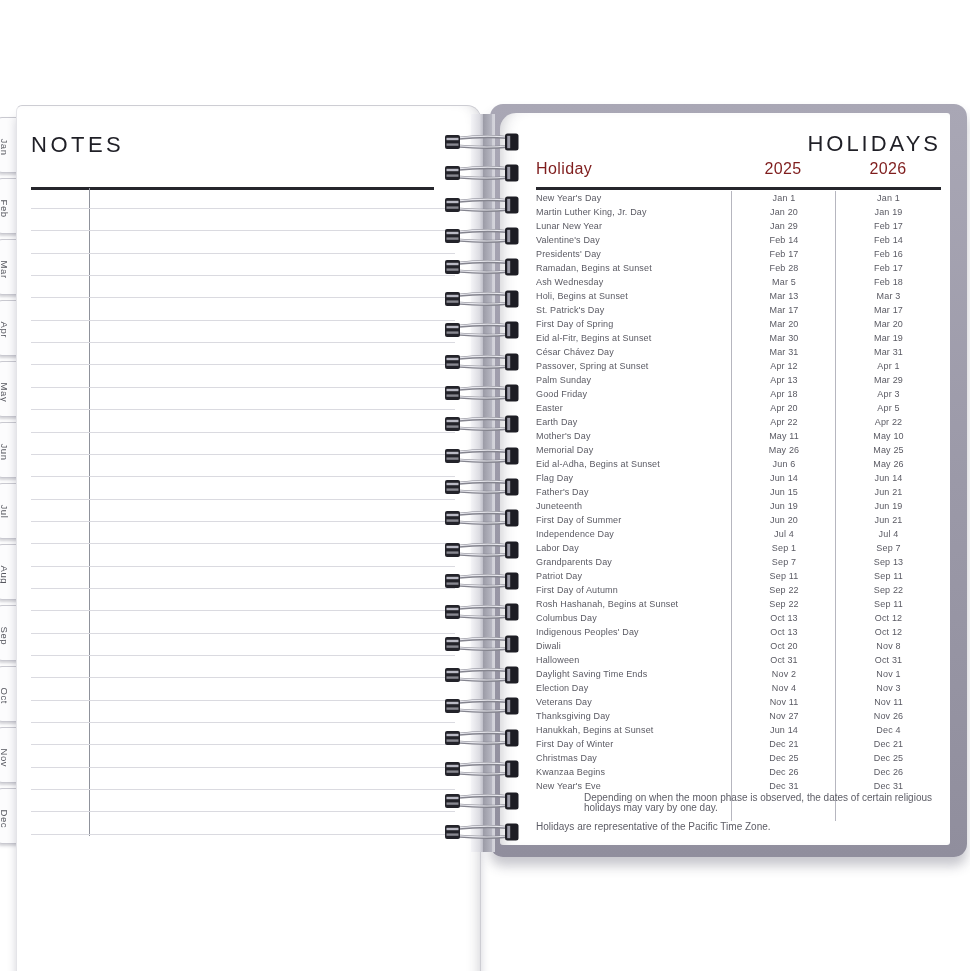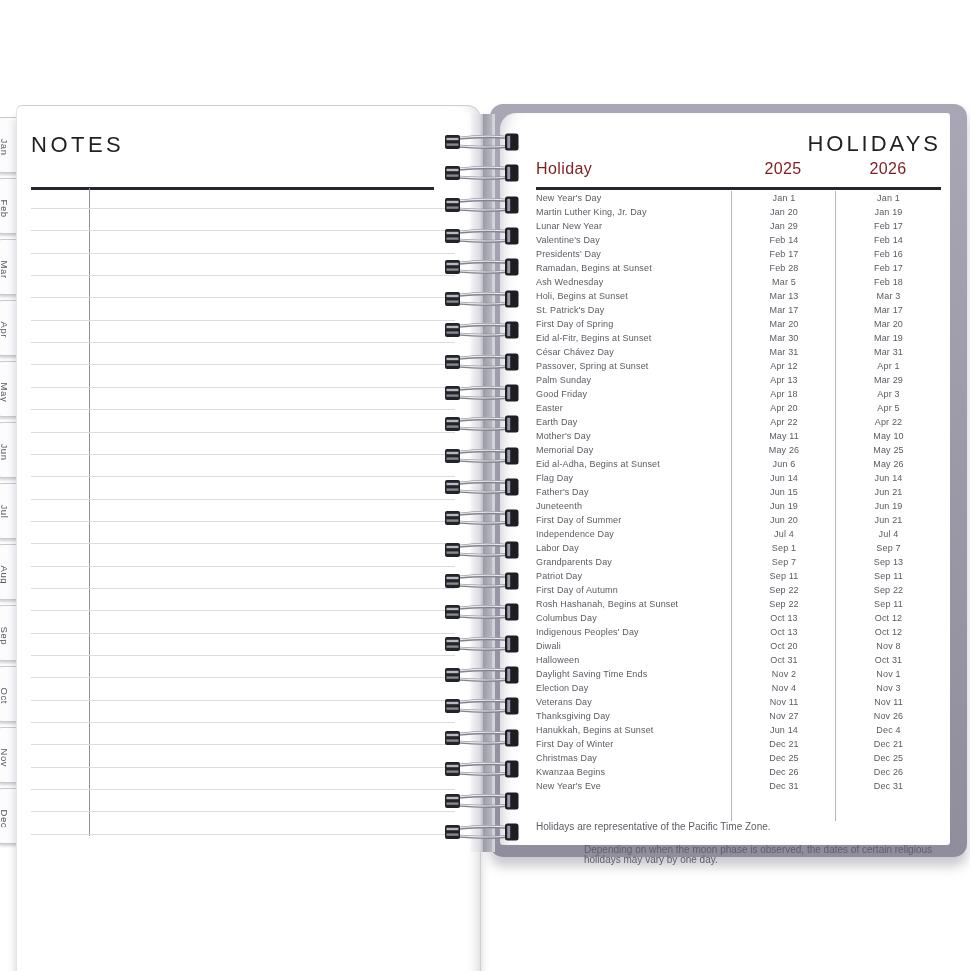--- a/index.html
+++ b/index.html
@@ -59,21 +59,21 @@
   .hrow { display:flex; height:14px; align-items:center; }
   .hrow span { font-size:9px; color:#5a5a63; letter-spacing:.15px; white-space:nowrap; }
   .c0 { width:196px; }
   .c1 { width:104px; text-align:center; }
   .c2 { width:105px; text-align:center; }
   .vsep { position:absolute; top:78px; width:1px; height:630px; background:#b6b6bf; }
   #vsep1 { left:231px; }
   #vsep2 { left:335px; }
   .footnote { position:absolute; left:36px; width:400px; font-size:10px; line-height:9.5px; color:#5d5d66; }
   #footnote-1 { top:709px; }
-  #footnote-2 { top:732px;padding-left:48px; }
+  #footnote-2 { top:680px;padding-left:48px; }
 </style>
 </head>
 <body>
 
 <div id="stage">
 
   <div id="tabs">
       <div class="tab">
         <span>Jan</span>
       </div>

